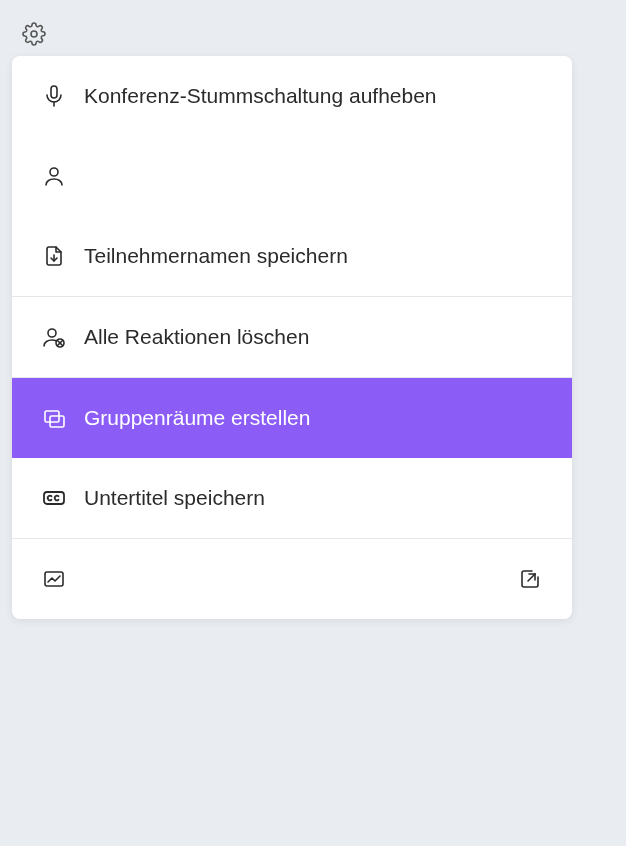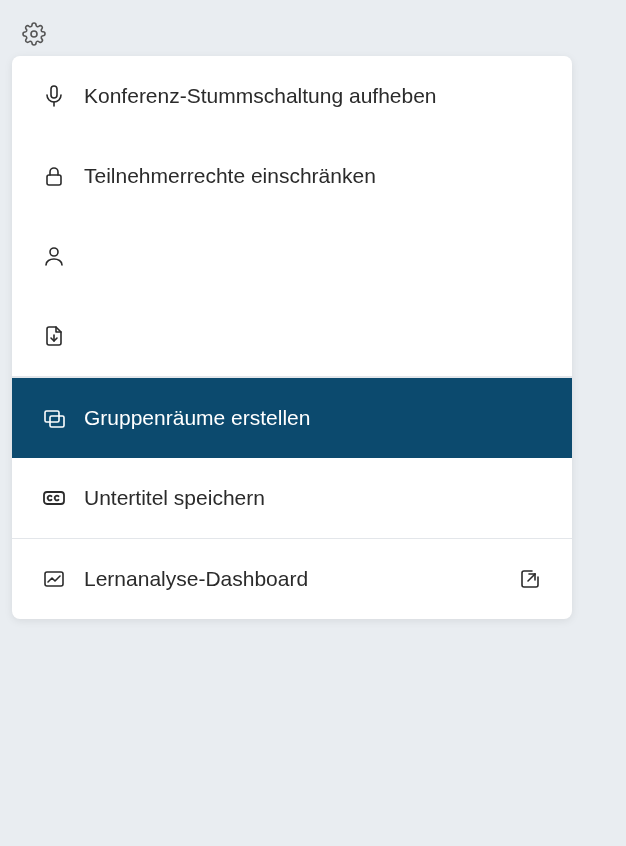--- a/index.html
+++ b/index.html
@@ -47,21 +47,21 @@
       flex-shrink: 0;
     }
     .menu-item .icon svg { width: 24px; height: 24px; }
     .menu-item .label {
       margin-left: 18px;
       font-size: 21px;
       color: #2b2b2b;
       font-weight: 400;
     }
     .menu-item.selected {
-      background: #0c4a6e;
+      background: #8b5cf6;
     }
     .menu-item.selected .label { color: #fff; }
     .menu-item.selected .icon svg { stroke: #fff; fill: none; }
     .menu-item .trailing {
       margin-left: auto;
       width: 24px; height: 24px;
       display:flex; align-items:center; justify-content:center;
     }
     .divider {
       height: 1px;
@@ -89,52 +89,56 @@
     <span class="icon">
       <svg viewBox="0 0 24 24" fill="none" stroke="#2b2b2b" stroke-width="1.6" stroke-linecap="round" stroke-linejoin="round">
         <rect x="9" y="2" width="6" height="12" rx="3"></rect>
         <path d="M5 11a7 7 0 0 0 14 0"></path>
         <line x1="12" y1="18" x2="12" y2="22"></line>
       </svg>
     </span>
     <span class="label">Konferenz-Stummschaltung aufheben</span>
   </div>
 
-  <div class="menu-item">
-    <span class="icon">
-      <svg viewBox="0 0 24 24" fill="none" stroke="#2b2b2b" stroke-width="1.6" stroke-linecap="round" stroke-linejoin="round">
-        <rect x="5" y="11" width="14" height="10" rx="2"></rect>
-        <path d="M8 11V8a4 4 0 0 1 8 0v3"></path>
-      </svg>
-    </span>
-    <span class="label">Teilnehmerrechte einschränken</span>
-  </div>
 
   <div class="menu-item">
     <span class="icon">
       <svg viewBox="0 0 24 24" fill="none" stroke="#2b2b2b" stroke-width="1.6" stroke-linecap="round" stroke-linejoin="round">
         <circle cx="12" cy="8" r="4"></circle>
         <path d="M4 21c0-4 4-6 8-6s8 2 8 6"></path>
       </svg>
     </span>
   </div>
 
   <div class="menu-item">
     <span class="icon">
       <svg viewBox="0 0 24 24" fill="none" stroke="#2b2b2b" stroke-width="1.6" stroke-linecap="round" stroke-linejoin="round">
         <path d="M14 3H7a2 2 0 0 0-2 2v14a2 2 0 0 0 2 2h10a2 2 0 0 0 2-2V8z"></path>
         <polyline points="14 3 14 8 19 8"></polyline>
         <line x1="12" y1="11" x2="12" y2="17"></line>
         <polyline points="9 14 12 17 15 14"></polyline>
       </svg>
     </span>
+    <span class="label">Teilnehmernamen speichern</span>
   </div>
 
   <div class="divider"></div>
 
+  <div class="menu-item">
+    <span class="icon">
+      <svg viewBox="0 0 24 24" fill="none" stroke="#2b2b2b" stroke-width="1.6" stroke-linecap="round" stroke-linejoin="round">
+        <circle cx="10" cy="8" r="4"></circle>
+        <path d="M2 21c0-4 4-6 8-6 1.5 0 3 .3 4.2.8"></path>
+        <circle cx="18" cy="18" r="4"></circle>
+        <line x1="15.5" y1="15.5" x2="20.5" y2="20.5"></line>
+        <line x1="20.5" y1="15.5" x2="15.5" y2="20.5"></line>
+      </svg>
+    </span>
+    <span class="label">Alle Reaktionen löschen</span>
+  </div>
 
   <div class="divider"></div>
 
   <div class="menu-item selected">
     <span class="icon">
       <svg viewBox="0 0 24 24" fill="none" stroke="#fff" stroke-width="1.6" stroke-linecap="round" stroke-linejoin="round">
         <rect x="3" y="5" width="14" height="11" rx="1.5"></rect>
         <rect x="8" y="10" width="14" height="11" rx="1.5"></rect>
       </svg>
     </span>
@@ -154,21 +158,20 @@
 
   <div class="divider"></div>
 
   <div class="menu-item">
     <span class="icon">
       <svg viewBox="0 0 24 24" fill="none" stroke="#2b2b2b" stroke-width="1.6" stroke-linecap="round" stroke-linejoin="round">
         <rect x="3" y="5" width="18" height="14" rx="2"></rect>
         <polyline points="6 15 10 11 13 14 18 9"></polyline>
       </svg>
     </span>
-    <span class="label">Lernanalyse-Dashboard</span>
     <span class="trailing">
       <svg viewBox="0 0 24 24" fill="none" stroke="#2b2b2b" stroke-width="1.6" stroke-linecap="round" stroke-linejoin="round">
         <path d="M17 7h-6"></path>
         <path d="M17 7v6"></path>
         <path d="M17 7 10 14"></path>
         <path d="M14 4H6a2 2 0 0 0-2 2v12a2 2 0 0 0 2 2h12a2 2 0 0 0 2-2v-8"></path>
       </svg>
     </span>
   </div>
 

